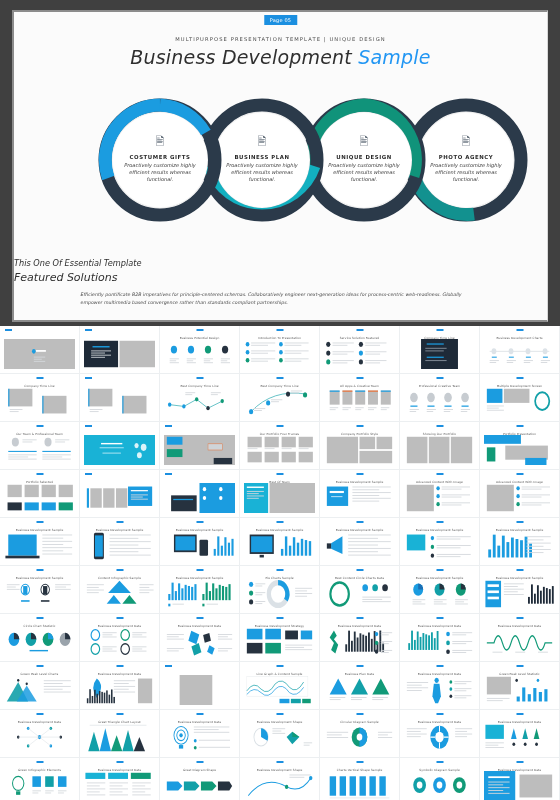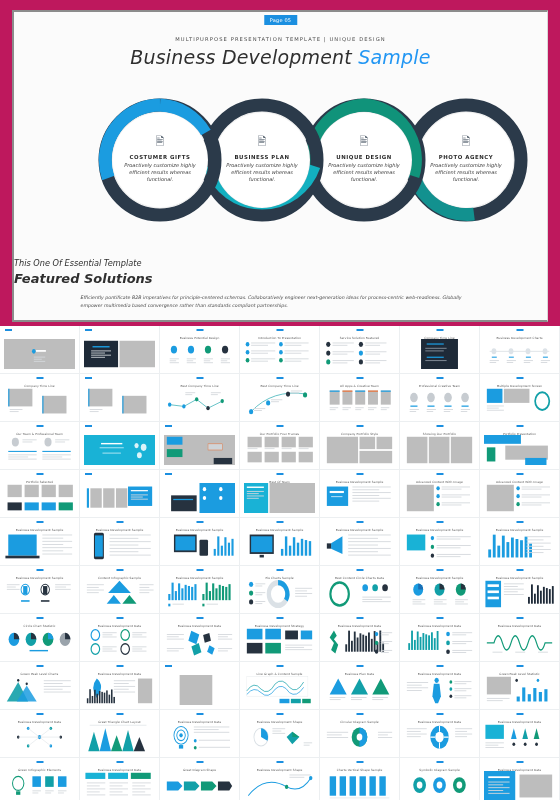--- a/index.html
+++ b/index.html
@@ -9,21 +9,21 @@
     height: 800px;
     background: #ffffff;
     font-family: "Liberation Sans", sans-serif;
     overflow: hidden;
   }
 
   #root {
     position: relative;
     width: 560px;
     height: 800px;
-    background: #be185d;
+    background: #404040;
   }
 
   
   .hero-wrap {
     position: absolute;
     left: 12px;
     top: 10px;
     width: 536px;
     height: 312px;
     background: #fbfbfb;
@@ -152,25 +152,25 @@
     text-align: left;
   }
   .foot-h1 {
     font-size: 8.2px;
     color: #2f2f2f;
     font-family: "DejaVu Sans", sans-serif;
     font-style: italic;
     line-height: 1.45;
   }
   .foot-h2 {
-    font-size: 13px;
+    font-size: 11px;
     color: #2f2f2f;
     font-family: "DejaVu Sans", sans-serif;
     font-style: italic;
-    font-weight: bold;
+    font-weight: normal;
     line-height: 1.45;
   }
   .foot-body {
     margin: 5px auto 0 auto;
     width: 400px;
     font-size: 4.7px;
     line-height: 1.75;
     color: #4a4a4a;
     font-family: "DejaVu Sans", sans-serif;
     font-style: italic;

